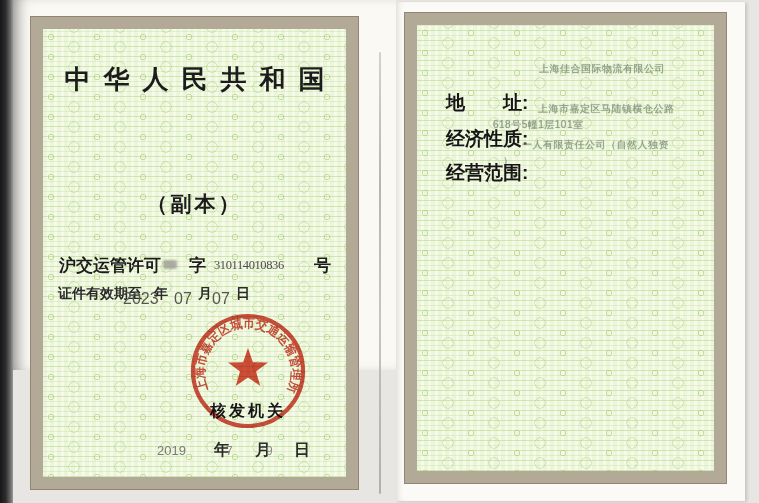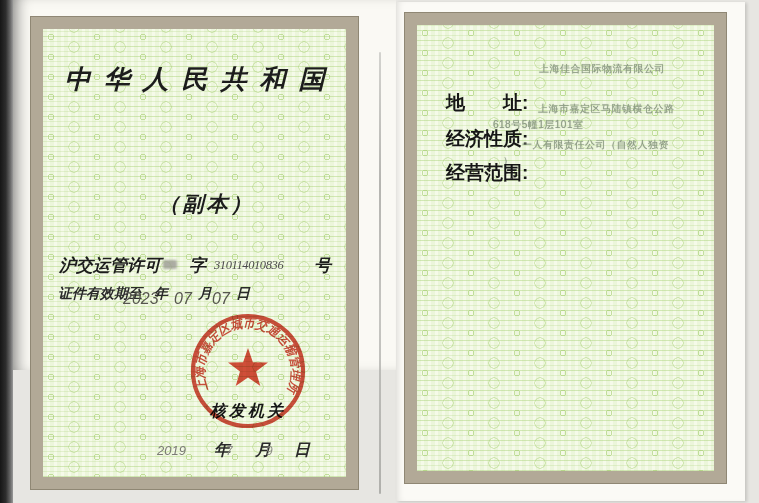--- a/index.html
+++ b/index.html
@@ -9,21 +9,21 @@
     font-family:"Liberation Sans", sans-serif;
     -webkit-font-smoothing:antialiased;
   }
   
   .edge-shadow{
     position:absolute;left:0;top:0;width:13px;height:503px;
     background:linear-gradient(90deg,#161616 0%,#2e2e2e 45%,#6a6a6a 80%,#9a9a9a 100%);
   }
   .page{position:absolute;background:#faf9f4;}
   .page-left{left:13px;top:0;width:383px;height:370px;
-    box-shadow:inset 12px 0 16px -10px rgba(0,0,0,.55);font-style:italic;}
+    box-shadow:inset 12px 0 16px -10px rgba(0,0,0,.55);}
   .page-right{left:396px;top:2px;width:349px;height:499px;background:#fbfaf6;
     box-shadow:inset 6px 0 8px -6px rgba(0,0,0,.18), 2px 1px 3px rgba(0,0,0,.15);}
   
   .frame{
     position:absolute;box-sizing:border-box;
     border:12px solid #b2a997;
     border-image:repeating-linear-gradient(100deg,#f0ece2 0 2px,#b6ad9b 2px 4px,#90886ف 0,#8f8672 4px 6px,#e8e3d6 6px 8px) 12 repeat;
     box-shadow:0 0 0 1px #8f8774, inset 0 0 0 1px #8f8774;
     background:#f6fbea;
   }
@@ -38,21 +38,21 @@
       repeating-linear-gradient(0deg, rgba(170,211,121,.48) 0 1px, rgba(0,0,0,0) 1px 5px, rgba(170,211,121,.26) 5px 6px, rgba(0,0,0,0) 6px 10px),
       repeating-linear-gradient(90deg, rgba(188,221,146,.16) 0 4px, rgba(0,0,0,0) 4px 7px);
     background-size:46px 20px,46px 20px,auto,auto;
     background-position:0 0,23px 10px,0 0,0 0;
   }
   .t{position:absolute;color:#1c1c1c;white-space:nowrap;}
   .center{left:18px;width:327px;text-align:center;}
   .song{font-family:"Liberation Serif", serif;}
   .country{top:62px;font-size:26px;font-weight:600;letter-spacing:13px;text-indent:13px;}
   .doc-title{top:112px;font-size:37px;font-weight:700;letter-spacing:2px;color:#0e0e0e;}
-  .copy-type{top:190px;font-size:21px;font-weight:600;letter-spacing:3px;padding-left:12px;}
+  .copy-type{top:190px;font-size:21px;font-weight:600;letter-spacing:3px;}
   .lic-row{top:254px;font-size:17px;font-weight:700;}
   .lic-prefix{left:46px;}
   .lic-zi{left:176px;}
   .lic-no{left:201px;top:258px;font-size:12.5px;font-weight:400;letter-spacing:-0.4px;color:#4c4c4c;}
   .lic-hao{left:301px;}
   .smudge{position:absolute;left:150px;top:260px;width:14px;height:9px;background:#9b9b93;border-radius:2px;filter:blur(1.2px);opacity:.8;}
   .val-row{top:285px;font-size:14px;font-weight:700;color:#2a2a2a;}
   .val-pre{left:45px;}
   .fill-num{font-weight:400;font-size:16px;color:#56564e;}
   .v-year{left:110px;top:290px;}

